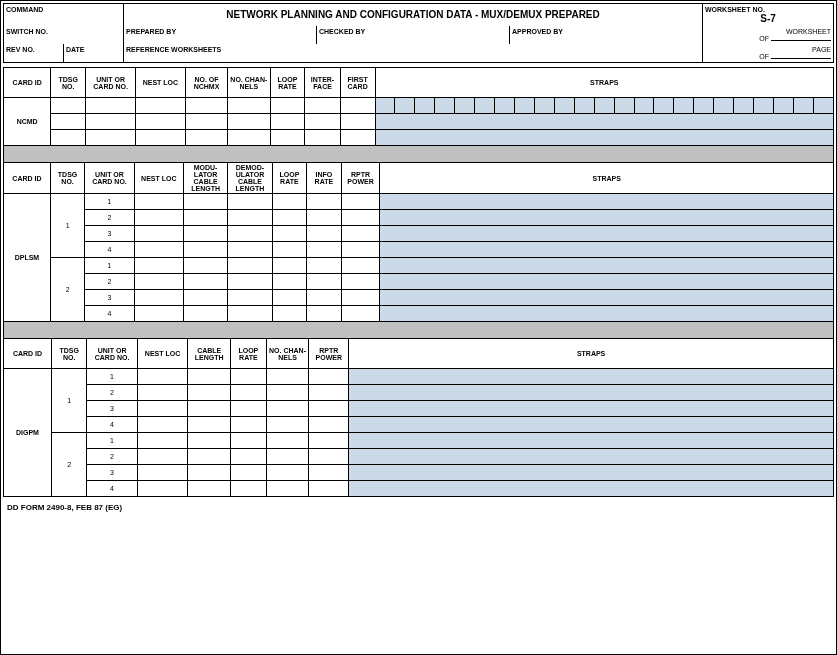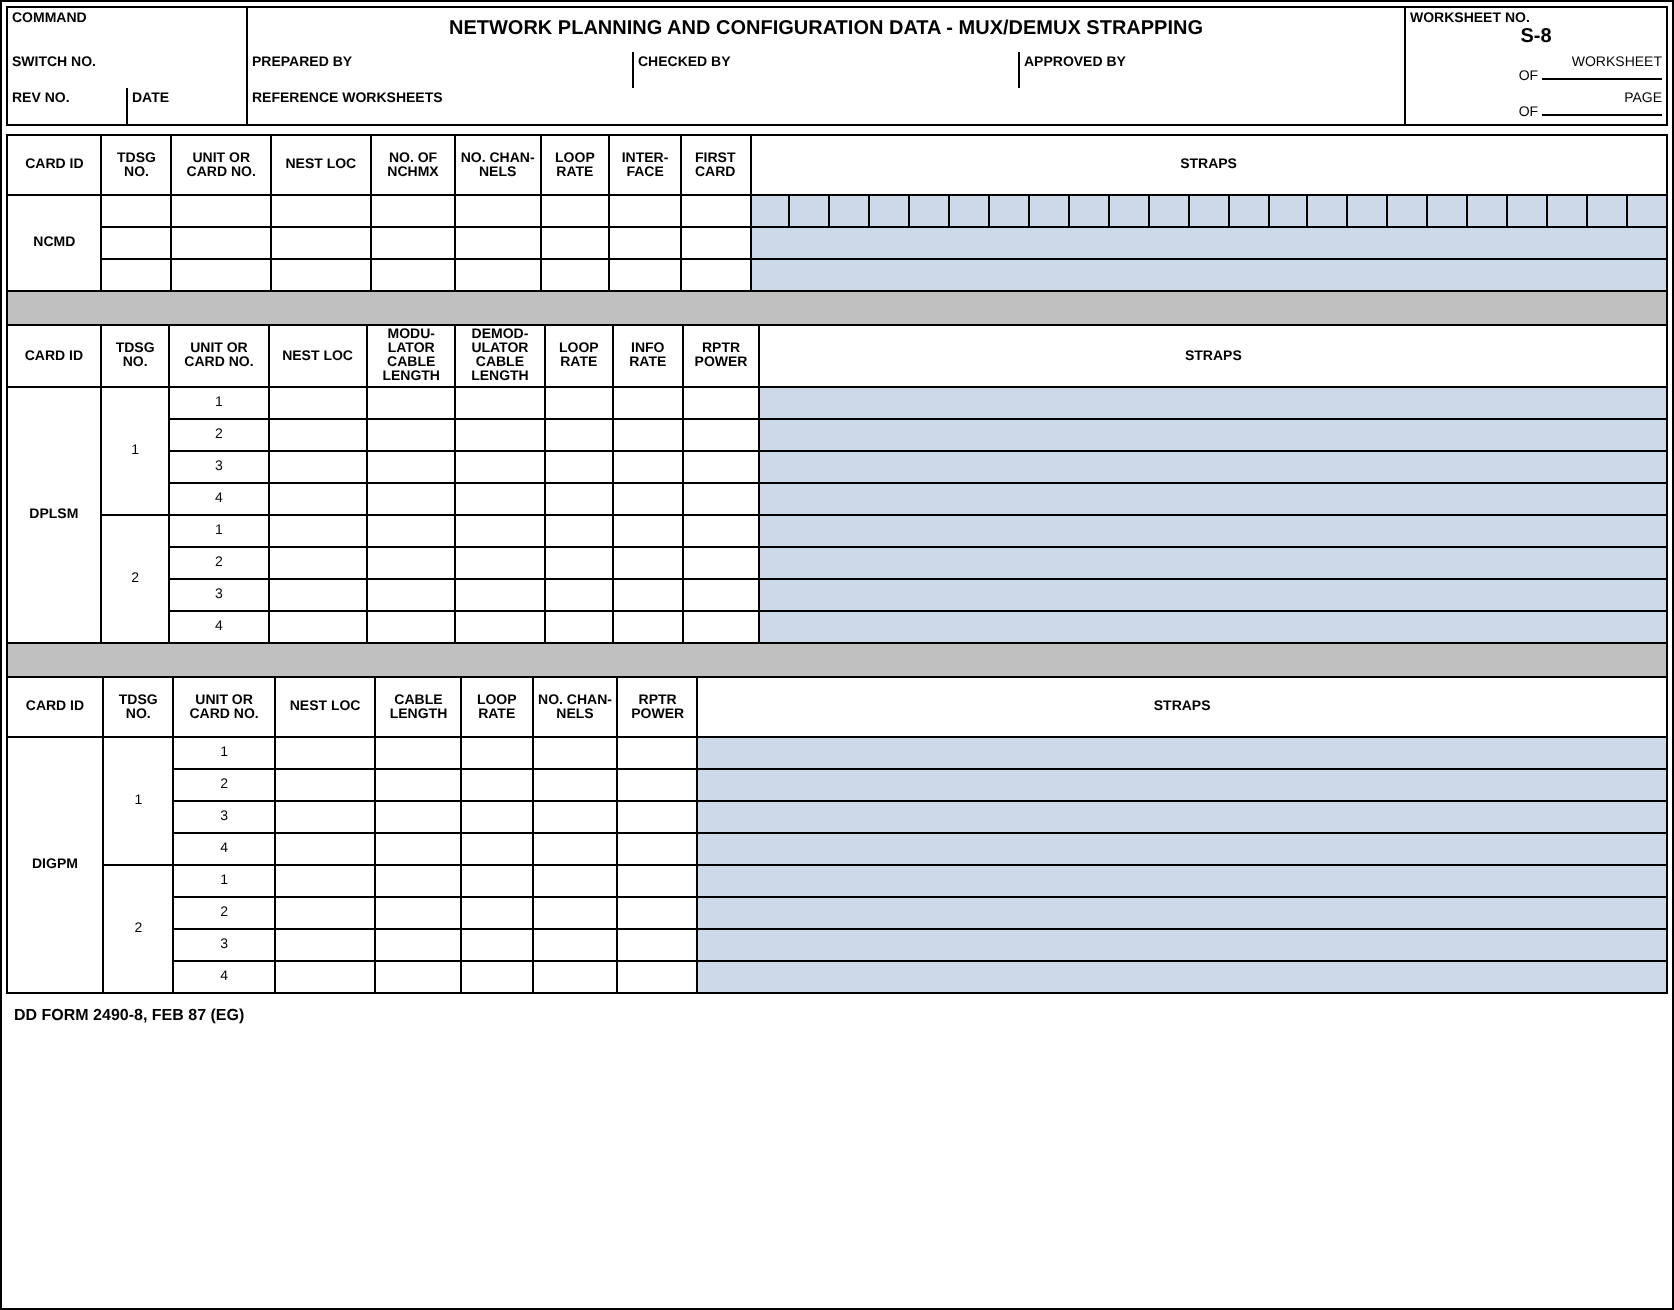--- a/index.html
+++ b/index.html
@@ -23,25 +23,25 @@
 </head>
 <body>
 
 <div class="page">
 
   <div style="display:flex; border:1px solid #000; border-bottom:none;">
     <div style="width:120px; border-right:1px solid #000; padding:2px; font-size:7px; font-weight:bold;">
       <span>COMMAND</span>
     </div>
     <div style="flex:1; text-align:center; font-weight:bold; font-size:10px; padding:5px 4px; border-right:1px solid #000;">
-      <span>NETWORK PLANNING AND CONFIGURATION DATA - MUX/DEMUX  STRAPPING</span>
+      <span>NETWORK PLANNING AND CONFIGURATION DATA - MUX/DEMUX  PREPARED</span>
     </div>
     <div style="width:130px; padding:2px; font-size:7px;">
       <div style="font-weight:bold;"><span>WORKSHEET NO.</span></div>
-      <div style="font-weight:bold; font-size:10px; text-align:center;"><span>S-8</span></div>
+      <div style="font-weight:bold; font-size:10px; text-align:center;"><span>S-7</span></div>
     </div>
   </div>
 
   <div style="display:flex; border:1px solid #000; border-bottom:none; border-top:none;">
     <div style="width:120px; border-right:1px solid #000; padding:2px; font-size:7px; font-weight:bold;">
       <span>SWITCH NO.</span>
     </div>
     <div style="flex:1; border-right:1px solid #000; padding:2px; font-size:7px; font-weight:bold;">
       <span>PREPARED BY</span>
     </div>

